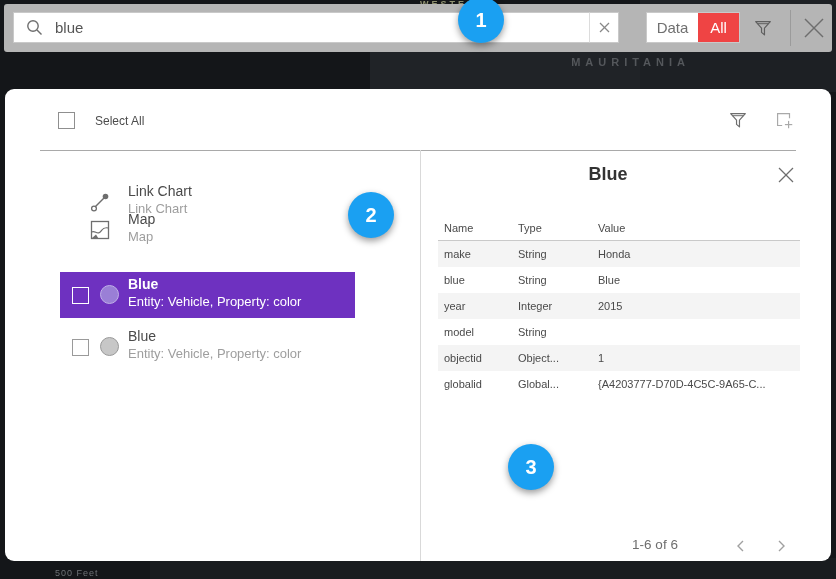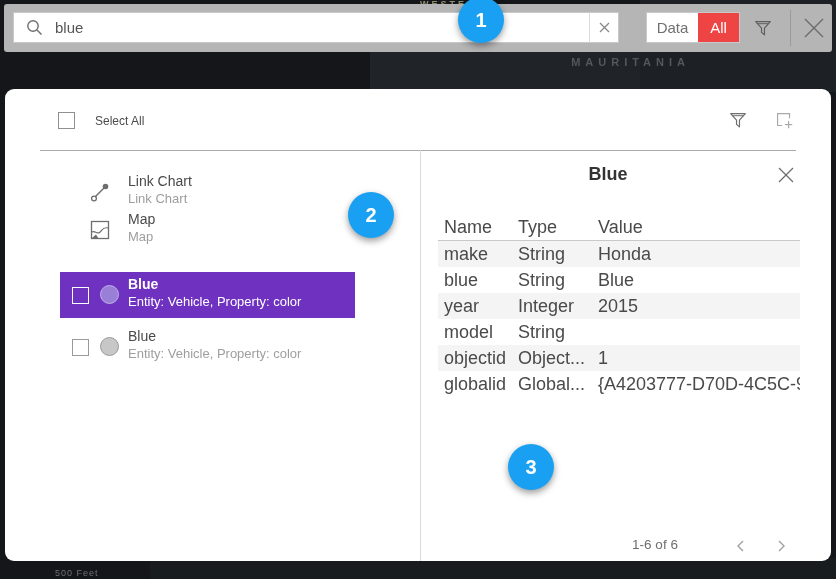--- a/index.html
+++ b/index.html
@@ -42,37 +42,37 @@
   .modal { position:absolute; left:5px; top:89px; width:826px; height:472px; background:#fff; border-radius:9px; }
   .select-all-cb { position:absolute; left:53px; top:23px; width:17px; height:17px; border:1px solid #8f8f8f; background:#fff; cursor:pointer; }
   .select-all-label { position:absolute; left:90px; top:25px; font-size:12px; color:#4c4c4c; }
   .modal-funnel { position:absolute; left:722px; top:20px; cursor:pointer; }
   .modal-add { position:absolute; left:768px; top:20px; cursor:pointer; }
   .modal-divider { position:absolute; left:35px; top:61px; width:756px; height:1px; background:#a9a9a9; }
   .v-divider { position:absolute; left:415px; top:61px; width:1px; height:411px; background:#d9d9d9; }
 
   
   .result-item { position:absolute; left:55px; width:295px; height:46px; }
-  .ri-1 { top:80px; } .ri-2 { top:118px; } .ri-3 { top:183px; } .ri-4 { top:235px; }
+  .ri-1 { top:90px; } .ri-2 { top:118px; } .ri-3 { top:183px; } .ri-4 { top:235px; }
   .ri-icon { position:absolute; left:29px; top:12px; }
   .ri-title { position:absolute; left:68px; top:4px; font-size:14px; color:#4a4a4a; white-space:nowrap; }
   .ri-sub { position:absolute; left:68px; top:22px; font-size:13px; color:#9e9e9e; white-space:nowrap; }
   .row-selected { background:#6e31c0; cursor:pointer; }
   .row-selected .ri-title { color:#fff; font-weight:bold; }
   .row-selected .ri-sub { color:#fff; }
   .row-cb { position:absolute; left:12px; top:15px; width:17px; height:17px; border:1px solid #9a9a9a; background:#fff; cursor:pointer; }
   .row-selected .row-cb { border:1.5px solid #fff; background:transparent; }
   .entity-dot { position:absolute; left:40px; top:13px; width:19px; height:19px; border-radius:50%; }
   .dot-selected { background:#9a7fd6; border:1px solid #c0b0e8; }
   .dot-plain { background:#c7c7c7; border:1px solid #999; }
 
   
   .detail-title { position:absolute; left:415px; top:75px; width:376px; text-align:center; font-size:18px; font-weight:600; color:#333; }
   .detail-close { position:absolute; left:772px; top:77px; width:20px; height:20px; cursor:pointer; }
-  .detail-table { position:absolute; left:433px; top:126px; width:362px; font-size:18px; }
+  .detail-table { position:absolute; left:433px; top:126px; width:362px; font-size:11px; }
   .dt-header { display:flex; height:26px; align-items:center; color:#4a4a4a; border-bottom:1px solid #c9c9c9; }
   .dt-row { display:flex; height:26px; align-items:center; color:#4a4a4a; }
   .dt-row:nth-child(odd) { background:#fff; }
   .dt-row:nth-child(even) { background:#f4f4f4; }
   .dt-c1 { width:80px; padding-left:6px; white-space:nowrap; overflow:hidden; }
   .dt-c2 { width:80px; white-space:nowrap; overflow:hidden; }
   .dt-c3 { flex:1; white-space:nowrap; overflow:hidden; }
   .pagination-range { position:absolute; left:600px; top:448px; width:100px; text-align:center; font-size:13.5px; color:#6e6e6e; }
   .pg-chevron { position:absolute; top:450px; width:12px; height:14px; cursor:pointer; }
   .pg-left { left:730px; } .pg-right { left:770px; }

